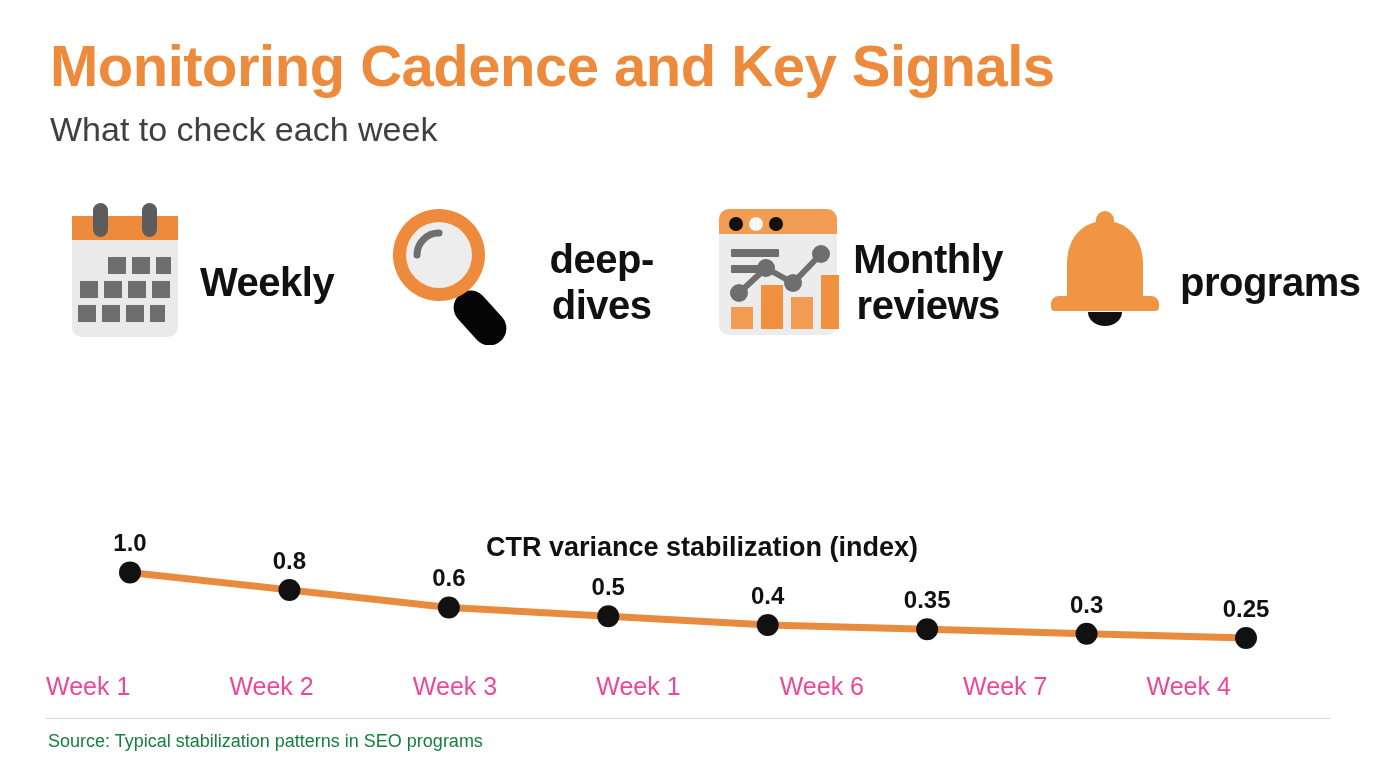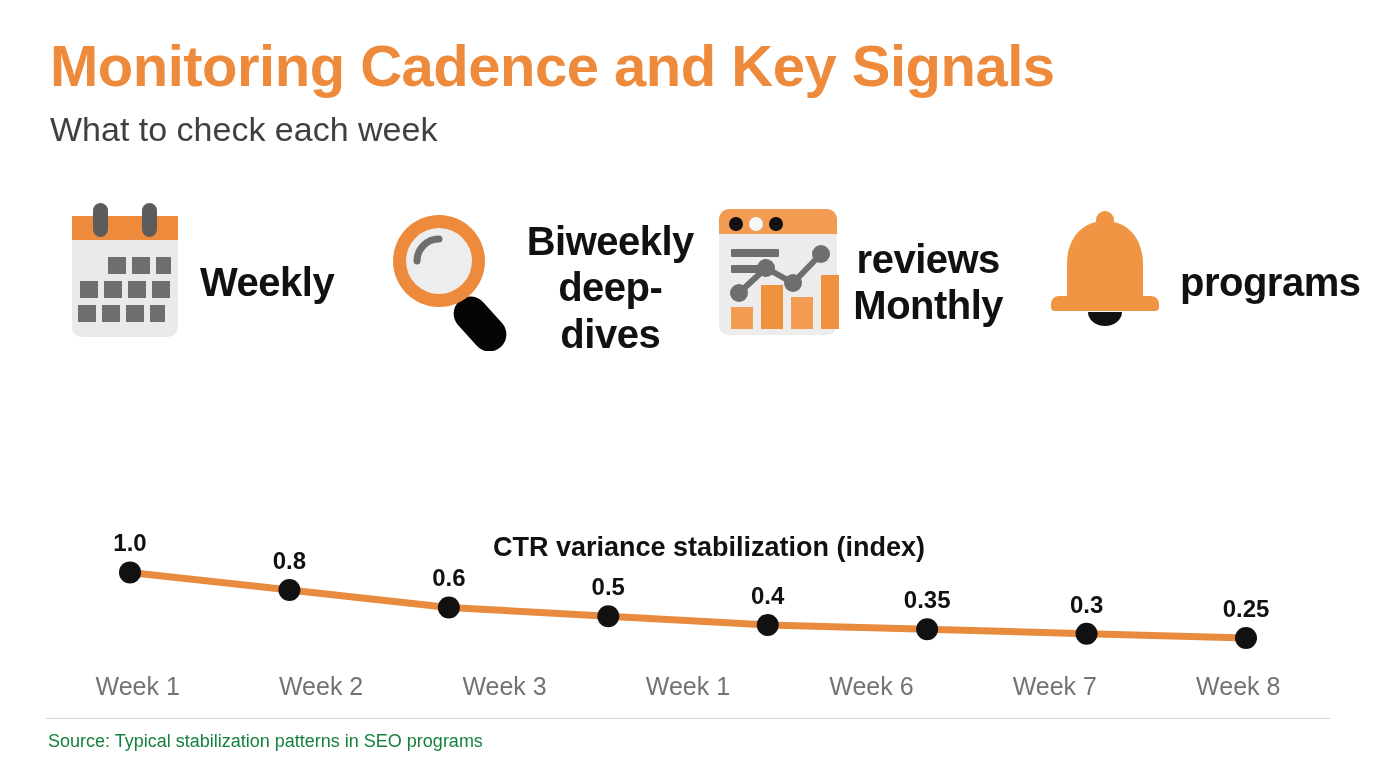--- a/index.html
+++ b/index.html
@@ -31,29 +31,29 @@
   .icon-wrap { height: 150px; display: flex; align-items: center; justify-content: center; }
   .card-label {
     margin-top: 22px; text-align: center; font-size: 40px; font-weight: 700;
     color: #111; line-height: 1.16; letter-spacing: -0.5px;
   }
 
   
   .chart-area { position: absolute; left: 46px; top: 520px; width: 1284px; height: 180px; }
   .chart-title {
     position: absolute; left: 440px; top: 12px;
-    font-size: 27px; font-weight: 700; color: #111; white-space: nowrap; margin-left: 7px;
+    font-size: 27px; font-weight: 700; color: #111; white-space: nowrap;
   }
   .chart-svg { position: absolute; left: 0; top: 0; }
   .xlabels {
     position: absolute; left: 0; top: 152px; width: 1284px;
     display: flex;
   }
   .xlabel {
-    flex: 1 1 0; text-align: center; font-size: 25px; color: #737373;
+    flex: 1 1 0; text-align: left; font-size: 25px; color: #ec4899;
     font-weight: 400;
   }
 
   
   .divider {
     position: absolute; left: 46px; top: 718px; width: 1284px;
     height: 1px; background: #d6d6d6;
   }
   .source {
     position: absolute; left: 48px; top: 731px;
@@ -108,21 +108,20 @@
     <div class="card">
       <div class="icon-wrap">
         <svg width="150" height="148" viewBox="0 0 150 148">
           <rect x="86" y="90" width="34" height="62" rx="17" fill="#050505" transform="rotate(-42 103 121)"></rect>
           <circle cx="62" cy="58" r="46" fill="#ED8A3C"></circle>
           <circle cx="62" cy="58" r="33" fill="#EDEDED"></circle>
           <path d="M40 58 a22 22 0 0 1 22 -22" stroke="#6E6E6E" stroke-width="7" fill="none" stroke-linecap="round"></path>
         </svg>
       </div>
       <div class="card-label">
-        <div>Biweekly</div>
         <div>deep-dives</div>
       </div>
     </div>
 
     <div class="card">
       <div class="icon-wrap">
         <svg width="150" height="148" viewBox="0 0 150 148">
           <path d="M16 22 a10 10 0 0 1 10 -10 h98 a10 10 0 0 1 10 10 v106 a10 10 0 0 1 -10 10 h-98 a10 10 0 0 1 -10 -10 z" fill="#ECECEC"></path>
           <path d="M16 22 a10 10 0 0 1 10 -10 h98 a10 10 0 0 1 10 10 v15 h-118 z" fill="#F29B53"></path>
           <circle cx="33" cy="27" r="7" fill="#111"></circle>
@@ -135,22 +134,22 @@
           <rect x="88" y="100" width="22" height="32" fill="#F29B53"></rect>
           <rect x="118" y="78" width="18" height="54" fill="#F0913F"></rect>
           <polyline points="36,96 63,71 90,86 118,57" fill="none" stroke="#6E6E6E" stroke-width="6" stroke-linejoin="round"></polyline>
           <circle cx="36" cy="96" r="9" fill="#6E6E6E"></circle>
           <circle cx="63" cy="71" r="9" fill="#6E6E6E"></circle>
           <circle cx="90" cy="86" r="9" fill="#6E6E6E"></circle>
           <circle cx="118" cy="57" r="9" fill="#6E6E6E"></circle>
         </svg>
       </div>
       <div class="card-label">
+        <div>Monthly</div>
         <div>reviews</div>
-        <div>Monthly</div>
       </div>
     </div>
 
     <div class="card">
       <div class="icon-wrap">
         <svg width="150" height="148" viewBox="0 0 150 148">
           <path d="M75 14 a9 9 0 0 1 9 9 v6 h-18 v-6 a9 9 0 0 1 9 -9 z
                    M75 20 a4 4 0 0 1 4 4 v5 h-8 v-5 a4 4 0 0 1 4 -4 z" fill="#F09543"></path>
           <path d="M75 24 c-24 0 -38 19 -38 43 v32 h-8 a8 8 0 0 0 -8 8 v3 a4 4 0 0 0 4 4
                    h100 a4 4 0 0 0 4 -4 v-3 a8 8 0 0 0 -8 -8 h-8 v-32 c0 -24 -14 -43 -38 -43 z" fill="#F09543"></path>
@@ -188,20 +187,20 @@
           <text x="1200" y="97.0952380952381" text-anchor="middle" class="dot-label">0.25</text>
         </g>
     </svg>
     <div class="xlabels" id="xlabels">
         <div class="xlabel">Week 1</div>
         <div class="xlabel">Week 2</div>
         <div class="xlabel">Week 3</div>
         <div class="xlabel">Week 1</div>
         <div class="xlabel">Week 6</div>
         <div class="xlabel">Week 7</div>
-        <div class="xlabel">Week 8</div>
+        <div class="xlabel">Week 4</div>
       </div>
   </div>
 
   <div class="divider"></div>
   <div class="source">Source: Typical stabilization patterns in SEO programs</div>
 
 </div>
 
 </body></html>

